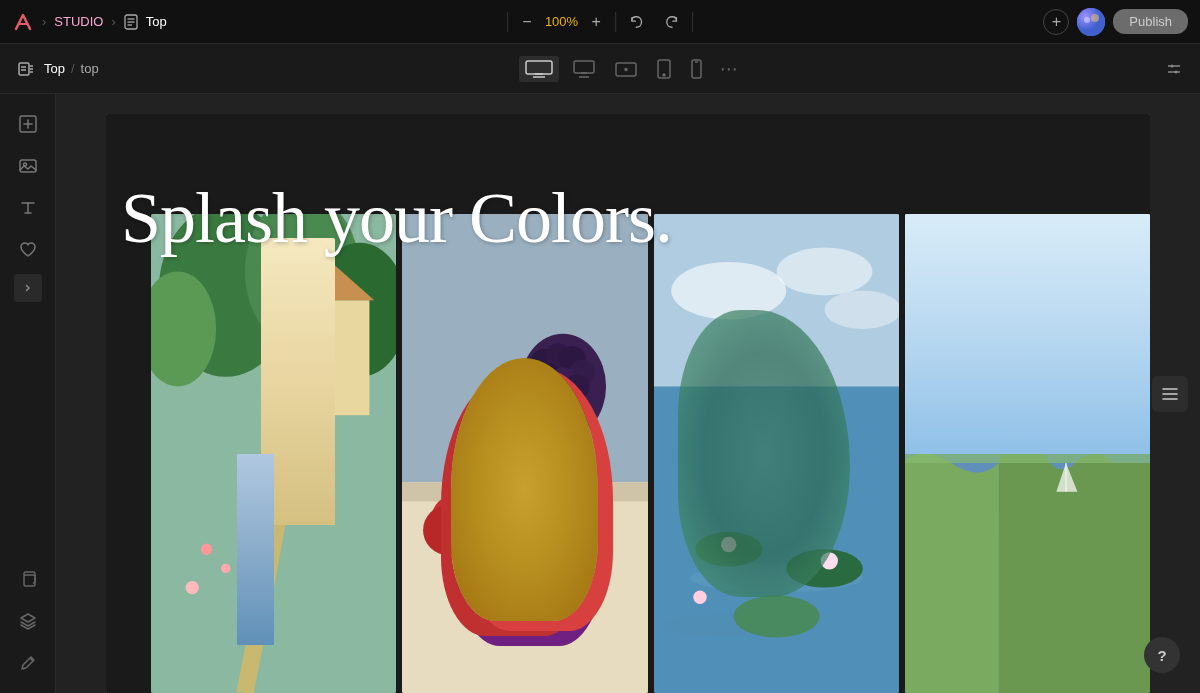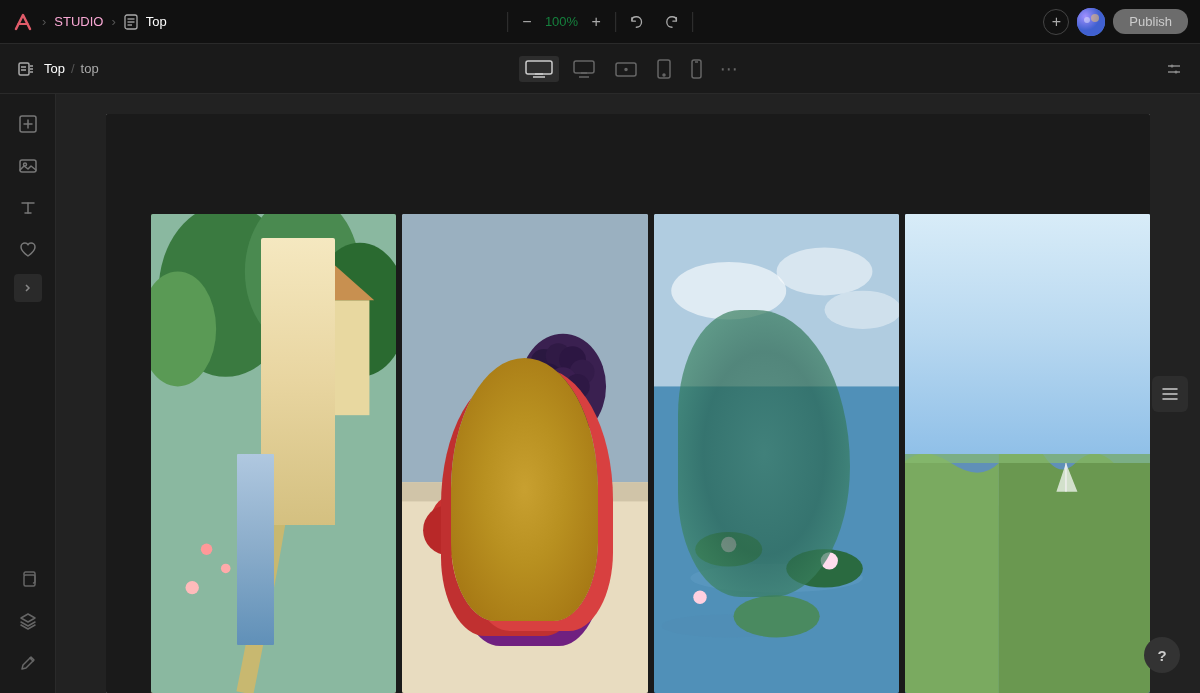--- a/index.html
+++ b/index.html
@@ -68,21 +68,21 @@
     }
     .zoom-btn {
       background: none;
       border: none;
       color: #aaa;
       cursor: pointer;
       font-size: 16px;
       padding: 2px 6px;
     }
     .zoom-value {
-      color: #15803d;
+      color: #eab308;
       font-size: 13px;
       min-width: 40px;
       text-align: center;
     }
     .divider-v {
       width: 1px;
       height: 20px;
       background: #333;
     }
     .action-btn {
@@ -720,20 +720,21 @@
         </svg>
       </button>
     </div>
   </div>
 
   <div class="canvas-area">
     <div class="canvas-frame">
       <div class="canvas-content">
         <div class="hero-section">
 
+          <div class="hero-text">Splash your Colors.</div>
 
           <div class="image-grid">
             <div class="img-col">
               <div class="img-placeholder img-garden">
                 
                 <svg width="100%" height="100%" viewBox="0 0 260 500" preserveAspectRatio="xMidYMid slice">
 
                   <rect width="260" height="500" fill="#8ab8a0"></rect>
 
                   <ellipse cx="80" cy="80" rx="70" ry="90" fill="#3a7a40"></ellipse>

